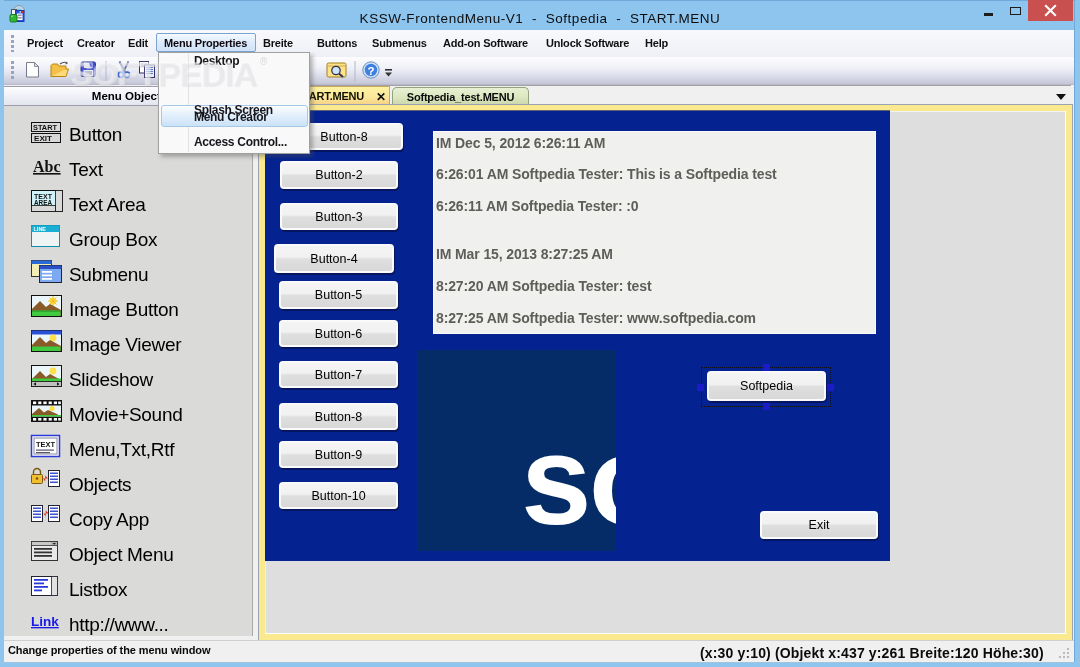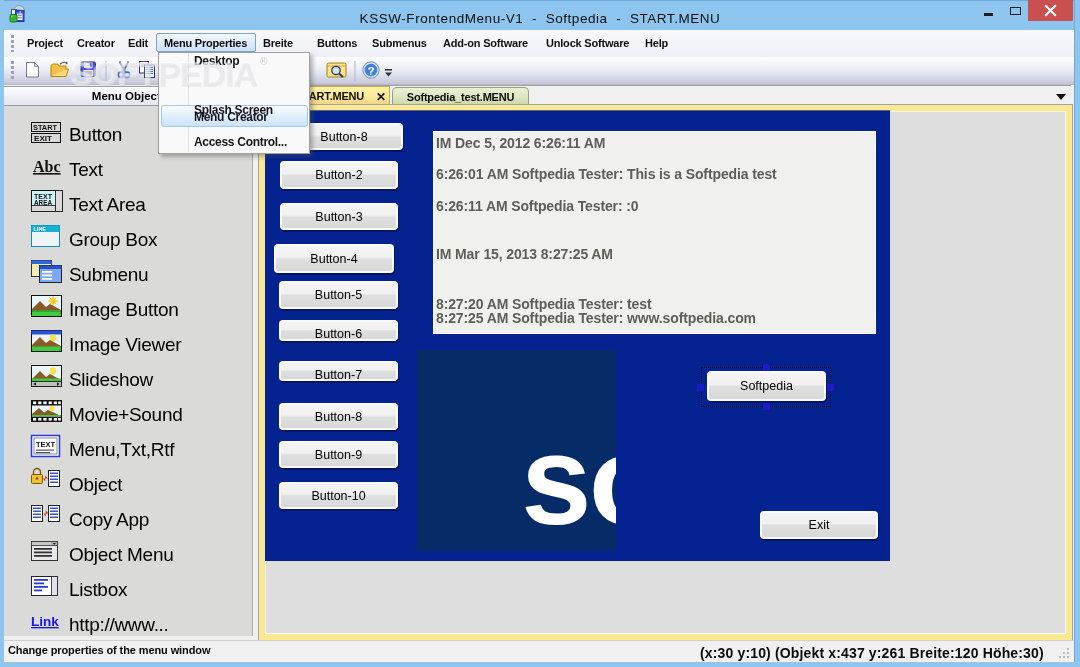--- a/index.html
+++ b/index.html
@@ -321,46 +321,46 @@
 <div class="abs plabel" style="top:124px">Button</div>
 <div class="abs plabel" style="top:159px">Text</div>
 <div class="abs plabel" style="top:194px">Text Area</div>
 <div class="abs plabel" style="top:229px">Group Box</div>
 <div class="abs plabel" style="top:264px">Submenu</div>
 <div class="abs plabel" style="top:299px">Image Button</div>
 <div class="abs plabel" style="top:334px">Image Viewer</div>
 <div class="abs plabel" style="top:369px">Slideshow</div>
 <div class="abs plabel" style="top:404px">Movie+Sound</div>
 <div class="abs plabel" style="top:439px">Menu,Txt,Rtf</div>
-<div class="abs plabel" style="top:474px">Object</div>
+<div class="abs plabel" style="top:474px">Objects</div>
 <div class="abs plabel" style="top:509px">Copy App</div>
 <div class="abs plabel" style="top:544px">Object Menu</div>
 <div class="abs plabel" style="top:579px">Listbox</div>
 <div class="abs plabel" style="top:614px">http://www...</div>
 
 <div class="abs" id="canvas"></div>
 <div class="abs" id="bluewin"></div>
 <div class="abs" id="chatbox"></div>
 <div class="abs chatline" style="top:135px">IM Dec 5, 2012 6:26:11 AM</div>
 <div class="abs chatline" style="top:166px">6:26:01 AM Softpedia Tester: This is a Softpedia test</div>
 <div class="abs chatline" style="top:198px">6:26:11 AM Softpedia Tester: :0</div>
 <div class="abs chatline" style="top:246px">IM Mar 15, 2013 8:27:25 AM</div>
-<div class="abs chatline" style="top:296px">8:27:20 AM Softpedia Tester: test</div>
+<div class="abs chatline" style="top:278px">8:27:20 AM Softpedia Tester: test</div>
 <div class="abs chatline" style="top:310px">8:27:25 AM Softpedia Tester: www.softpedia.com</div>
 <div class="abs" id="logo">
     <div id="logo-t">so</div>
   </div>
 
 <div class="abs btn3d" style="left:285px;top:123px;width:118px;height:27px;line-height:24px">Button-8</div>
 <div class="abs btn3d" style="left:280px;top:161px;width:118px;height:28px;line-height:25px">Button-2</div>
 <div class="abs btn3d" style="left:280px;top:203px;width:118px;height:27px;line-height:24px">Button-3</div>
 <div class="abs btn3d" style="left:274px;top:244px;width:120px;height:29px;line-height:26px">Button-4</div>
 <div class="abs btn3d" style="left:279px;top:281px;width:119px;height:28px;line-height:25px">Button-5</div>
-<div class="abs btn3d" style="left:279px;top:320px;width:119px;height:21px;line-height:24px">Button-6</div>
-<div class="abs btn3d" style="left:279px;top:361px;width:119px;height:20px;line-height:24px">Button-7</div>
+<div class="abs btn3d" style="left:279px;top:320px;width:119px;height:27px;line-height:24px">Button-6</div>
+<div class="abs btn3d" style="left:279px;top:361px;width:119px;height:27px;line-height:24px">Button-7</div>
 <div class="abs btn3d" style="left:279px;top:403px;width:119px;height:27px;line-height:24px">Button-8</div>
 <div class="abs btn3d" style="left:279px;top:441px;width:119px;height:27px;line-height:24px">Button-9</div>
 <div class="abs btn3d" style="left:279px;top:482px;width:119px;height:27px;line-height:24px">Button-10</div>
 <div class="abs btn3d" style="left:707px;top:371px;width:119px;height:30px;line-height:27px">Softpedia</div>
 <div class="abs btn3d" style="left:760px;top:511px;width:118px;height:28px;line-height:25px">Exit</div>
 
 <div class="abs" id="selrect"></div>
 <div class="abs handle" style="left:763px;top:364px"></div>
 <div class="abs handle" style="left:763px;top:403px"></div>
 <div class="abs handle" style="left:697px;top:384px"></div>

